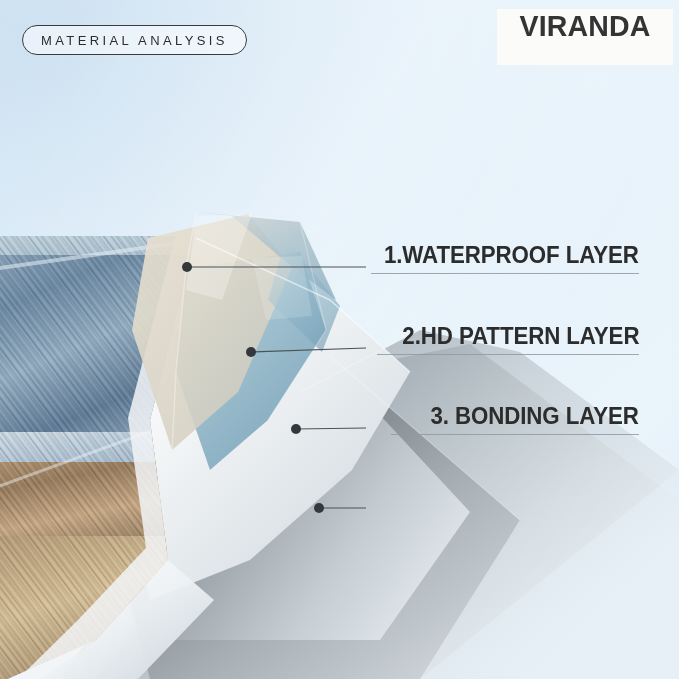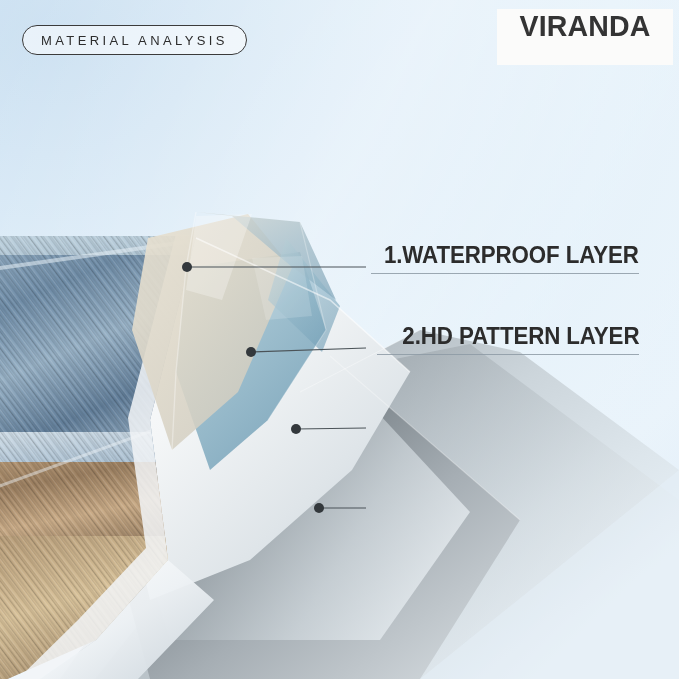--- a/index.html
+++ b/index.html
@@ -339,15 +339,16 @@
 
     <div class="logo-box">
       <span class="logo-text">VIRANDA</span>
     </div>
 
   </div>
 
   <div class="callouts" id="callout-host">
       <div class="callout" style="top: 242px;"><span class="callout-text">1.WATERPROOF LAYER</span><div class="callout-rule" style="width: 268px; background: rgb(141, 154, 164); margin-left: auto;"></div></div>
       <div class="callout" style="top: 323px;"><span class="callout-text">2.HD PATTERN LAYER</span><div class="callout-rule" style="width: 262px; background: rgb(141, 154, 164); margin-left: auto;"></div></div>
+      <div class="callout" style="top: 403px;"><span class="callout-text">3. BONDING LAYER</span><div class="callout-rule" style="width: 248px; background: rgb(141, 154, 164); margin-left: auto;"></div></div>
     </div>
 
 </div>
 
 </body></html>

